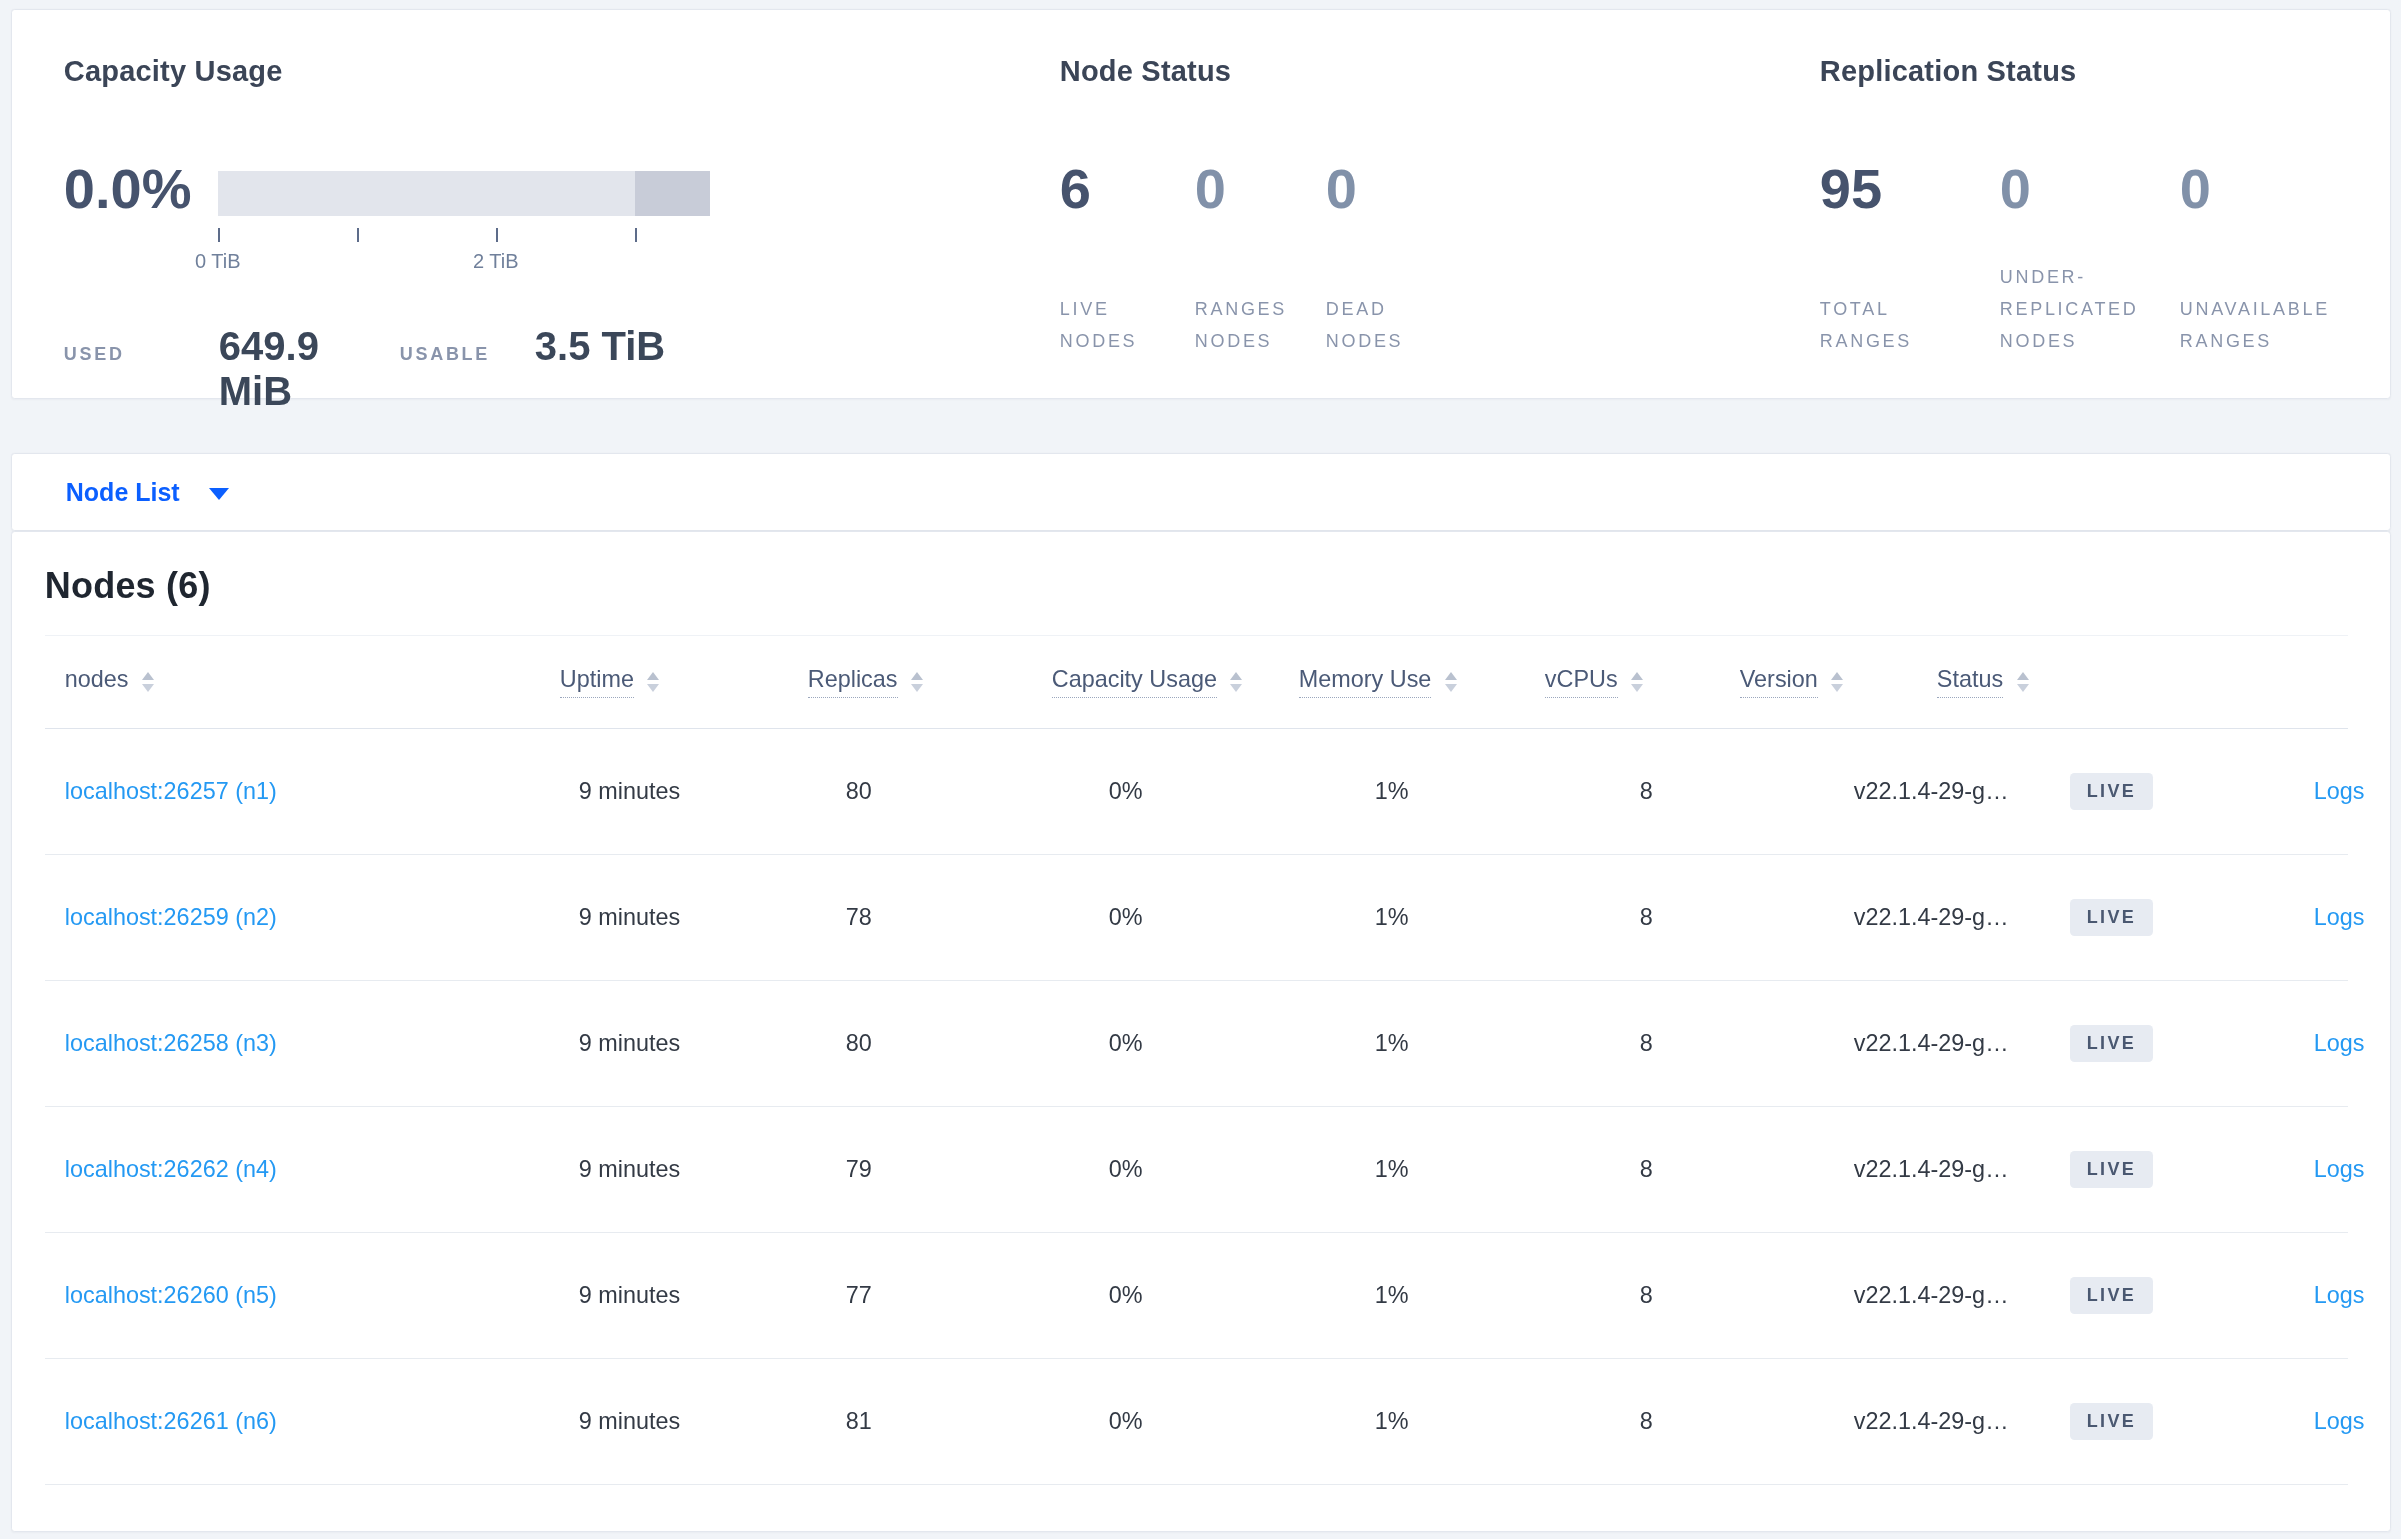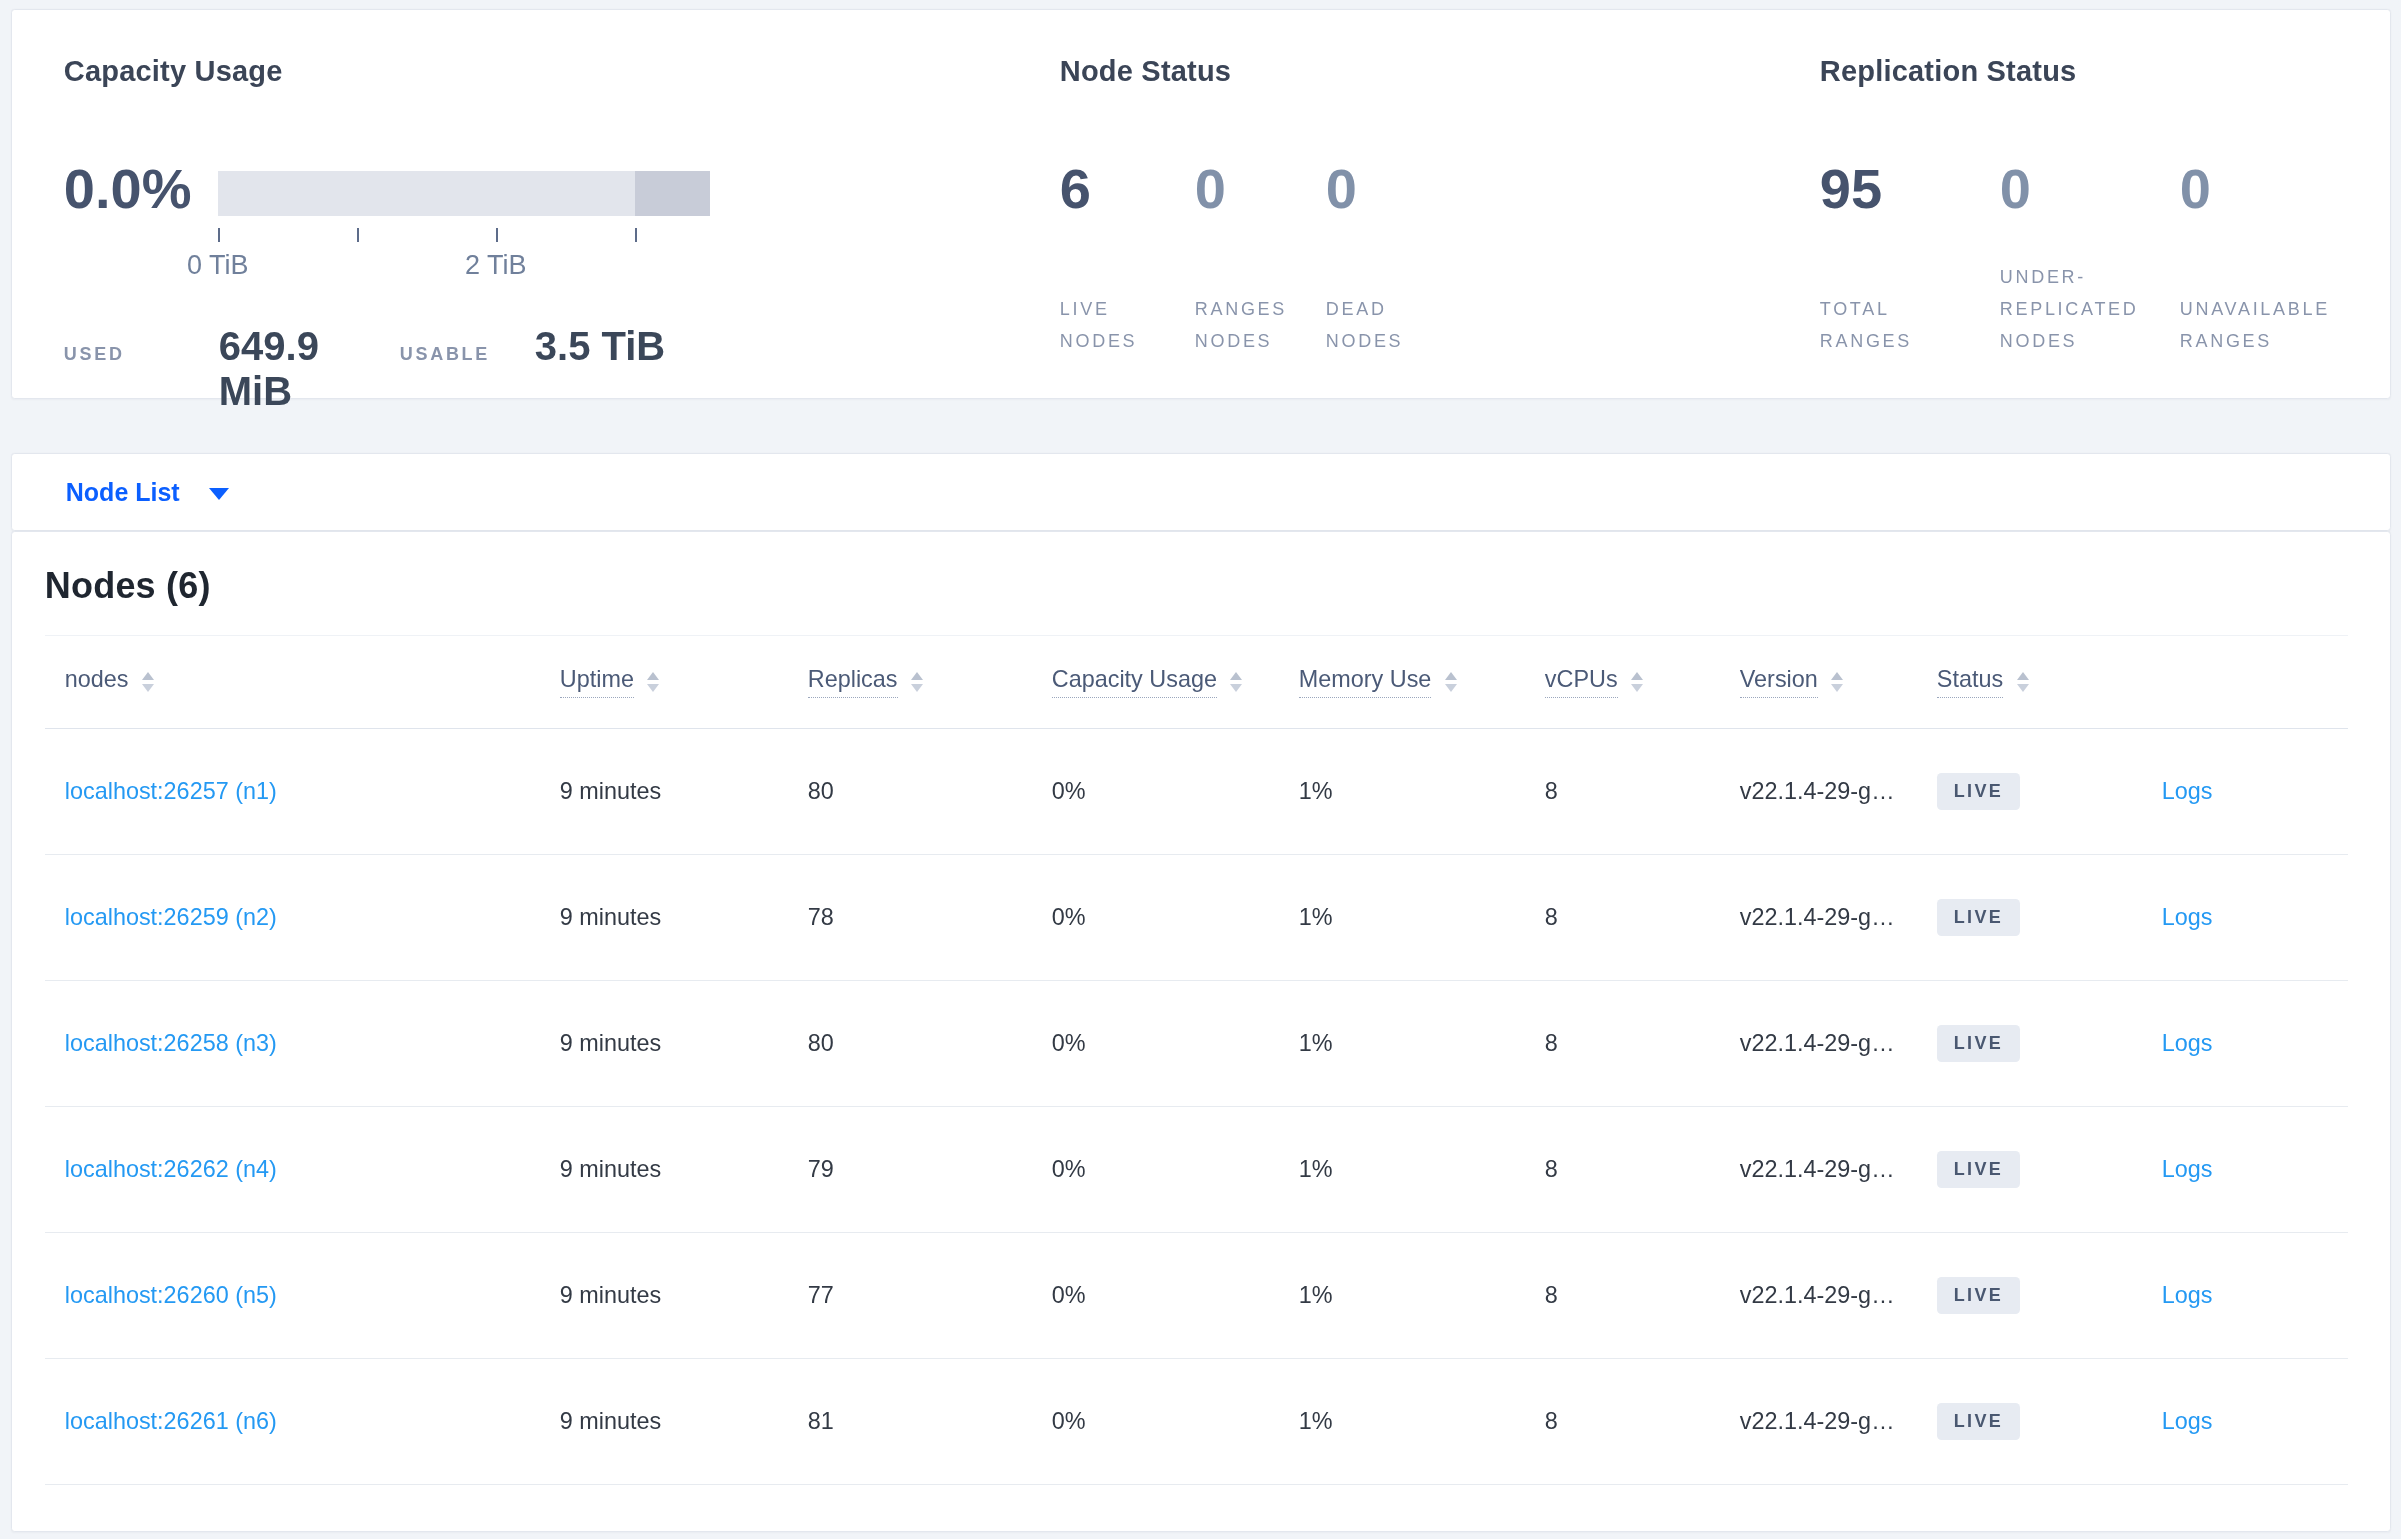--- a/index.html
+++ b/index.html
@@ -32,21 +32,21 @@
   }
   .cap-chart { position:relative; width:492px; margin-top:11.7px; }
   .cap-bar { position:relative; width:492px; height:45px; background:#e2e5ec; }
   .cap-bar-used { position:absolute; left:0; top:0; height:45px; background:#7e89ff; width:0; }
   .cap-bar-rem { position:absolute; right:0; top:0; height:45px; width:75px; background:#c8ccd8; }
   .cap-ticks { position:relative; height:14.4px; margin-top:12.6px; }
   .tick { position:absolute; top:0; width:2.7px; height:13.5px; background:#5d6c8a; }
   .cap-tick-labels { position:relative; height:25px; margin-top:7.2px; }
   .tick-label {
     position:absolute; transform:translateX(-50%);
-    font-size:27px; color:#70809b; white-space:nowrap;
+    font-size:20px; color:#70809b; white-space:nowrap;
   }
   .cap-stats {
     position:absolute; left:52px; top:314px;
     display:flex; align-items:baseline;
   }
   .kv-label {
     font-size:18px; letter-spacing:2.7px; color:#8994ab; font-weight:700;margin-top:12px;
   }
   .kv-label.w-used { width:155px; }
   .kv-label.w-usable { width:135px; }
@@ -97,21 +97,21 @@
   .tri-up {
     width:0; height:0;
     border-left:6.3px solid transparent; border-right:6.3px solid transparent;
     border-bottom:8px solid #b9c1cf;
   }
   .tri-down {
     width:0; height:0;
     border-left:6.3px solid transparent; border-right:6.3px solid transparent;
     border-top:8px solid #c9d0dc;
   }
-  .row { height:126px; border-bottom:0.9px solid #e7ebf0; }
+  .row { height:126px; border-bottom:0.9px solid #e7ebf0;gap:19px; }
   .td { font-size:23.4px; color:#333a45; white-space:nowrap; }
   .td:first-child { padding-left:20px; }
   .link { color:#2499f3; text-decoration:none; cursor:pointer; }
   .td-logs { text-align:left; }
   .badge {
     display:inline-block; padding:8px 17px; background:#e7ebf2; border-radius:4.5px;
     font-size:18px; font-weight:700; letter-spacing:2.3px; color:#4a5871;
   }
 </style>
 </head>

